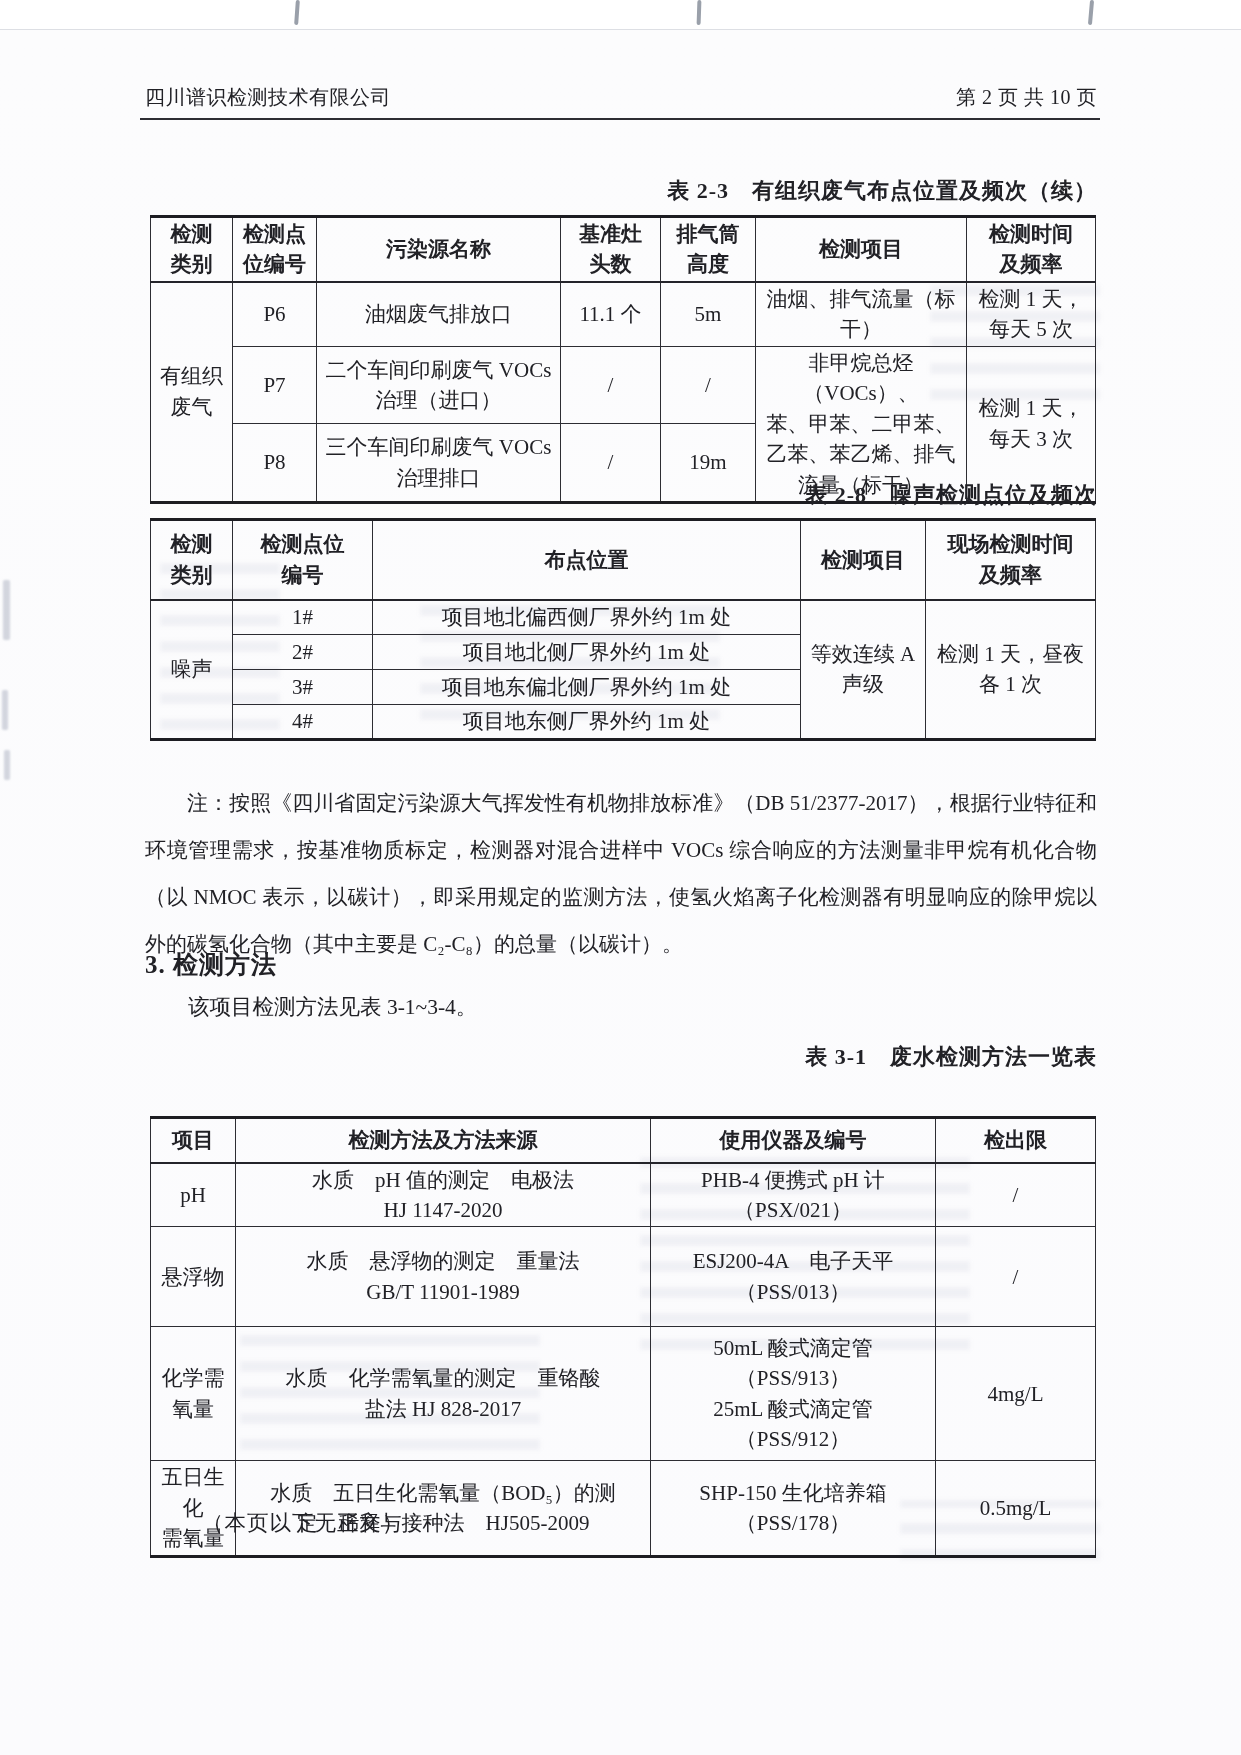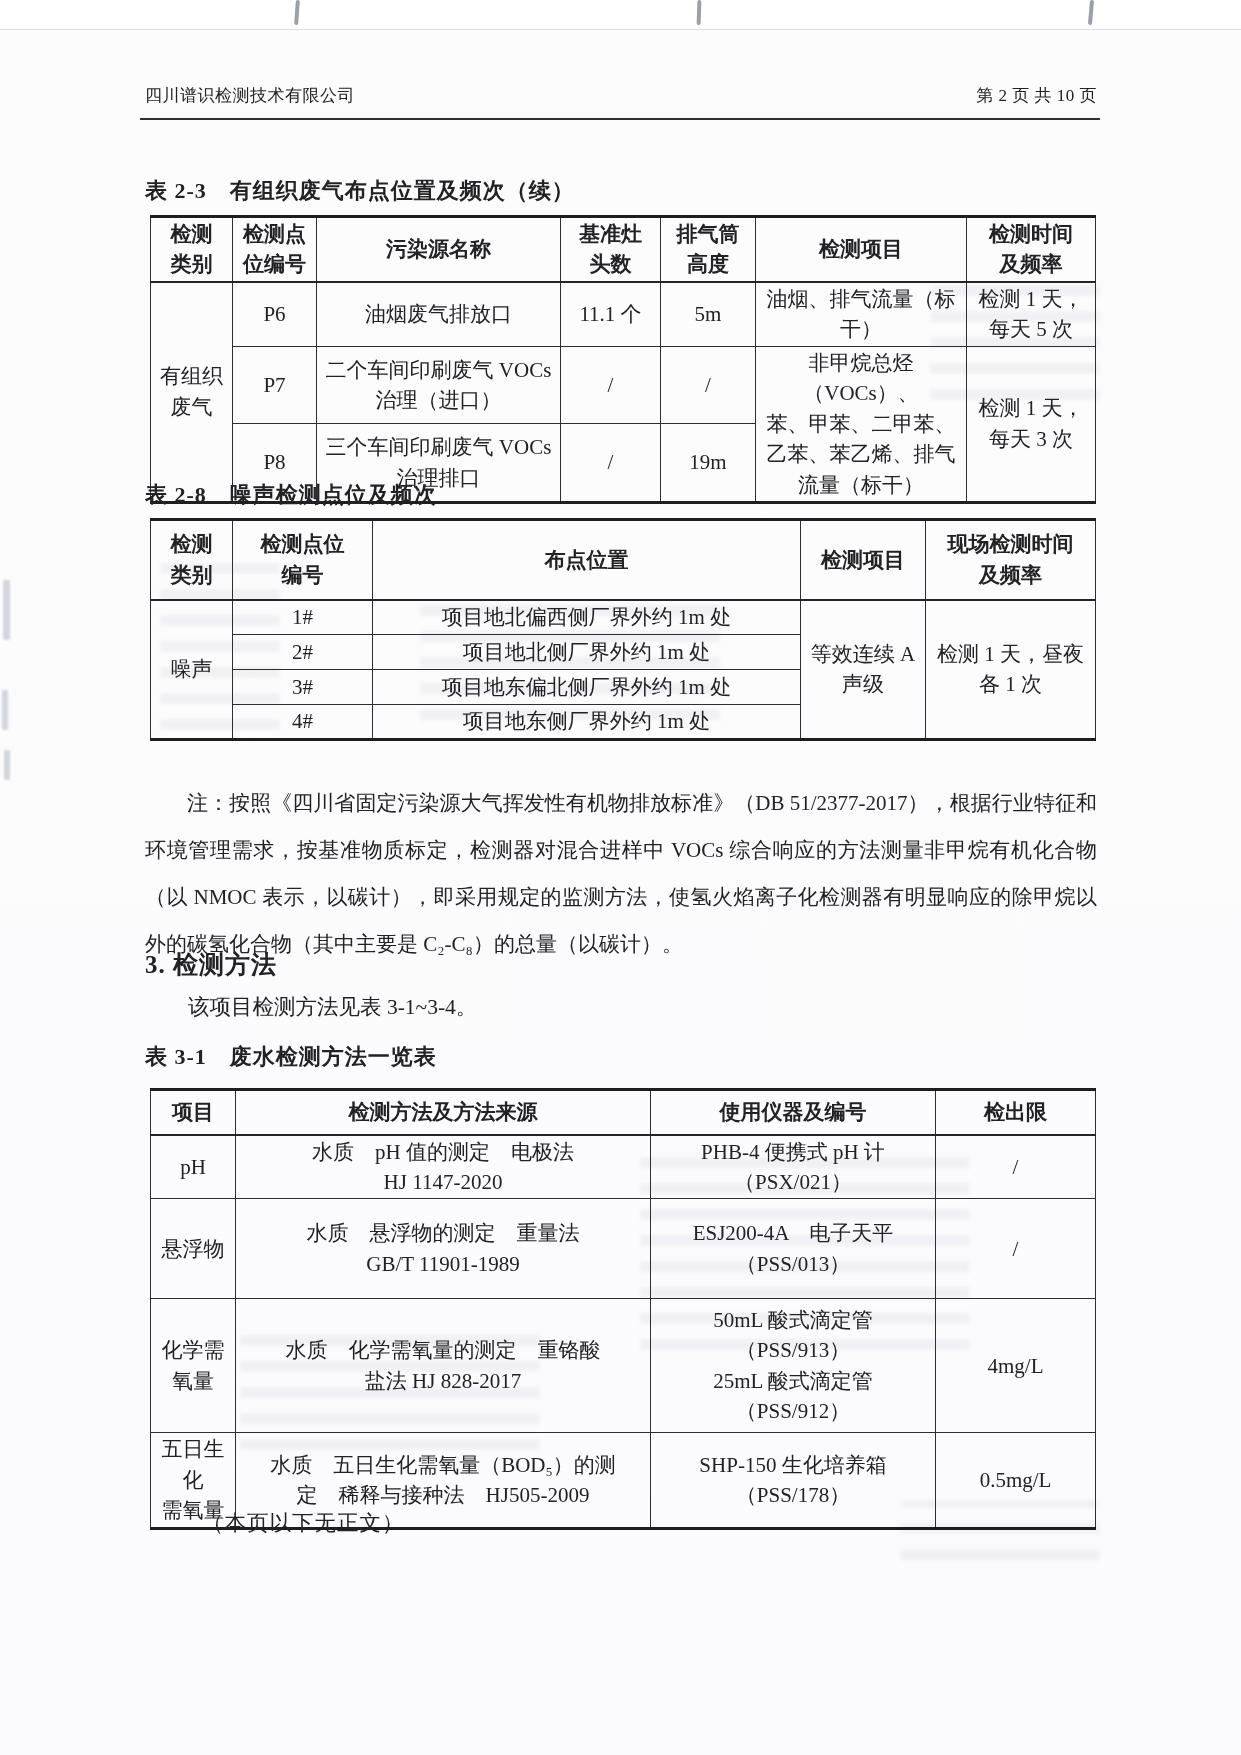--- a/index.html
+++ b/index.html
@@ -18,38 +18,38 @@
   .bm3{left:1089px;transform:rotate(5deg);}
   .smudge{position:absolute;background:rgba(105,115,145,.28);filter:blur(1px);border-radius:2px;}
   .bleed{
     position:absolute;
     background:repeating-linear-gradient(0deg,rgba(95,105,145,.07) 0 11px,rgba(0,0,0,0) 11px 26px);
     filter:blur(2px);
   }
   .doc-header{
     position:absolute;top:84px;left:145px;width:952px;
     display:flex;justify-content:space-between;align-items:flex-start;
-    font-size:17px;letter-spacing:.5px;gap:36px;
+    font-size:20px;letter-spacing:.5px;gap:36px;
   }
   .header-rule{position:absolute;top:118px;left:140px;width:960px;height:2px;background:#2d2d33;}
   .t-title{
-    position:absolute;left:145px;width:952px;text-align:left;
+    position:absolute;left:145px;width:952px;text-align:right;
     font-weight:bold;font-size:22px;letter-spacing:1px;
   }
   #t23-title{top:176px;}
   #t24-title{top:480px;}
   #t31-title{top:1042px;}
   table{
     position:absolute;left:150px;width:945px;
     border-collapse:collapse;table-layout:fixed;
     font-size:21px;line-height:1.45;font-family:Liberation Serif, serif;
   }
   #table23{top:215px;}
   #table24{top:518px;}
-  #table31{top:1088px;}
+  #table31{top:1116px;}
   td{
     border:1.5px solid #2d2d33;
     text-align:center;vertical-align:middle;
     padding:1px 4px;
     white-space:pre-line;
     word-break:break-word;
   }
   table{border-top:3px solid #1d1d22;border-bottom:3px solid #1d1d22;}
   tr.head-row td{border-bottom:2.5px solid #24242a;font-weight:bold;}
   .note{

